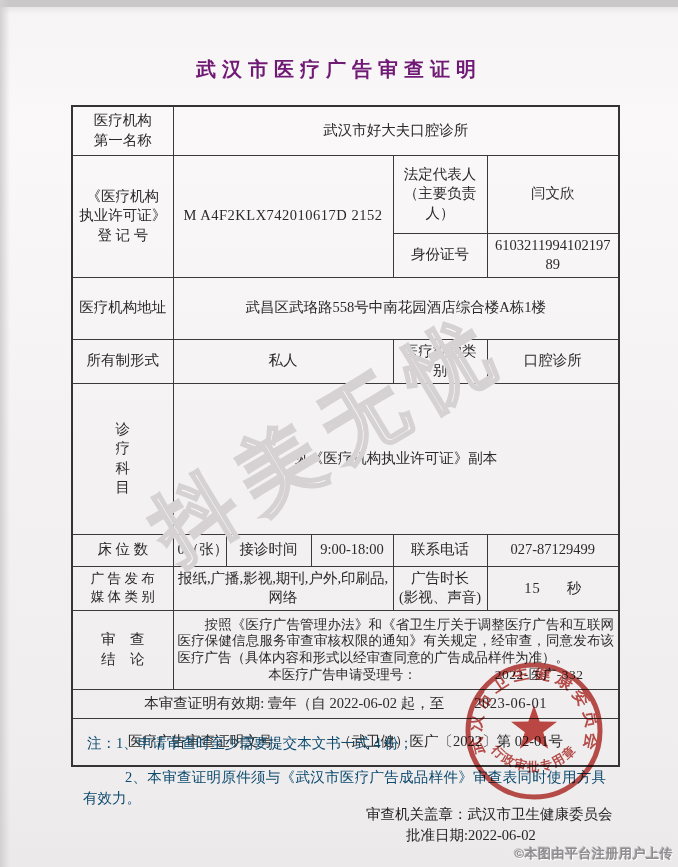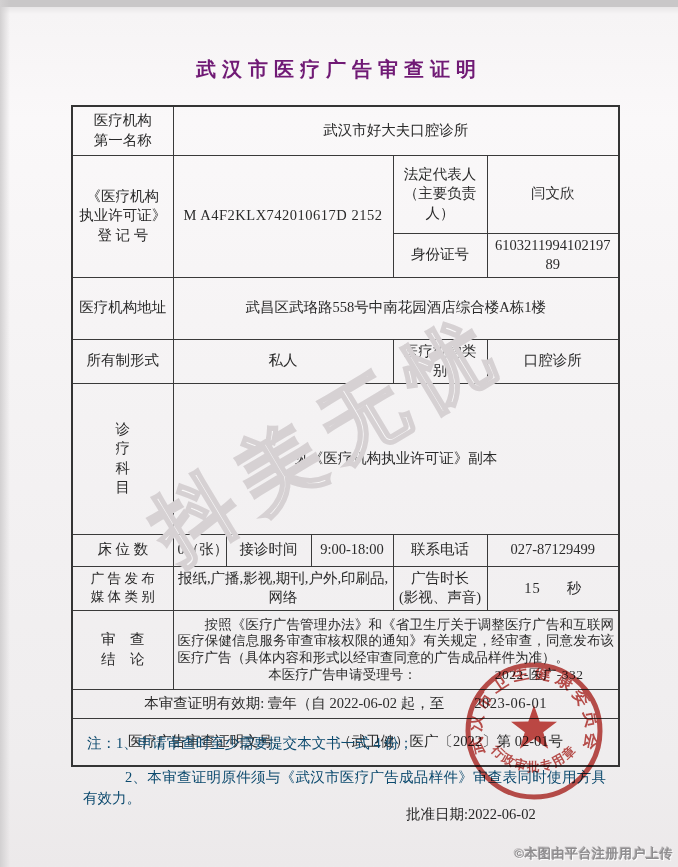--- a/index.html
+++ b/index.html
@@ -167,20 +167,21 @@
     </tr>
   </tbody>
 </table>
 
 <div class="notes">
   <p class="note1">注：1、申请审查时至少需要提交本文书一式 4 份；</p>
   <p class="note2">2、本审查证明原件须与《武汉市医疗广告成品样件》审查表同时使用方具有效力。</p>
 </div>
 
 <div class="sign-block">
+  <div>审查机关盖章：武汉市卫生健康委员会</div>
   <div class="sign-date">批准日期:2022-06-02</div>
 </div>
 
 <div class="wm-diagonal">抖美无忧</div>
 
 <svg class="seal" viewBox="0 0 146 146">
   <g opacity="0.84">
     <circle cx="73" cy="73" r="66" fill="none" stroke="#b5302c" stroke-width="5"></circle>
     <path id="sealArcTop" d="M 27.1,99.5 A 53,53 0 1 1 118.9,99.5" fill="none"></path>
     <text font-size="16.5" font-weight="bold" fill="#b5302c" letter-spacing="4.5" font-family="Liberation Sans, DejaVu Sans, sans-serif">

